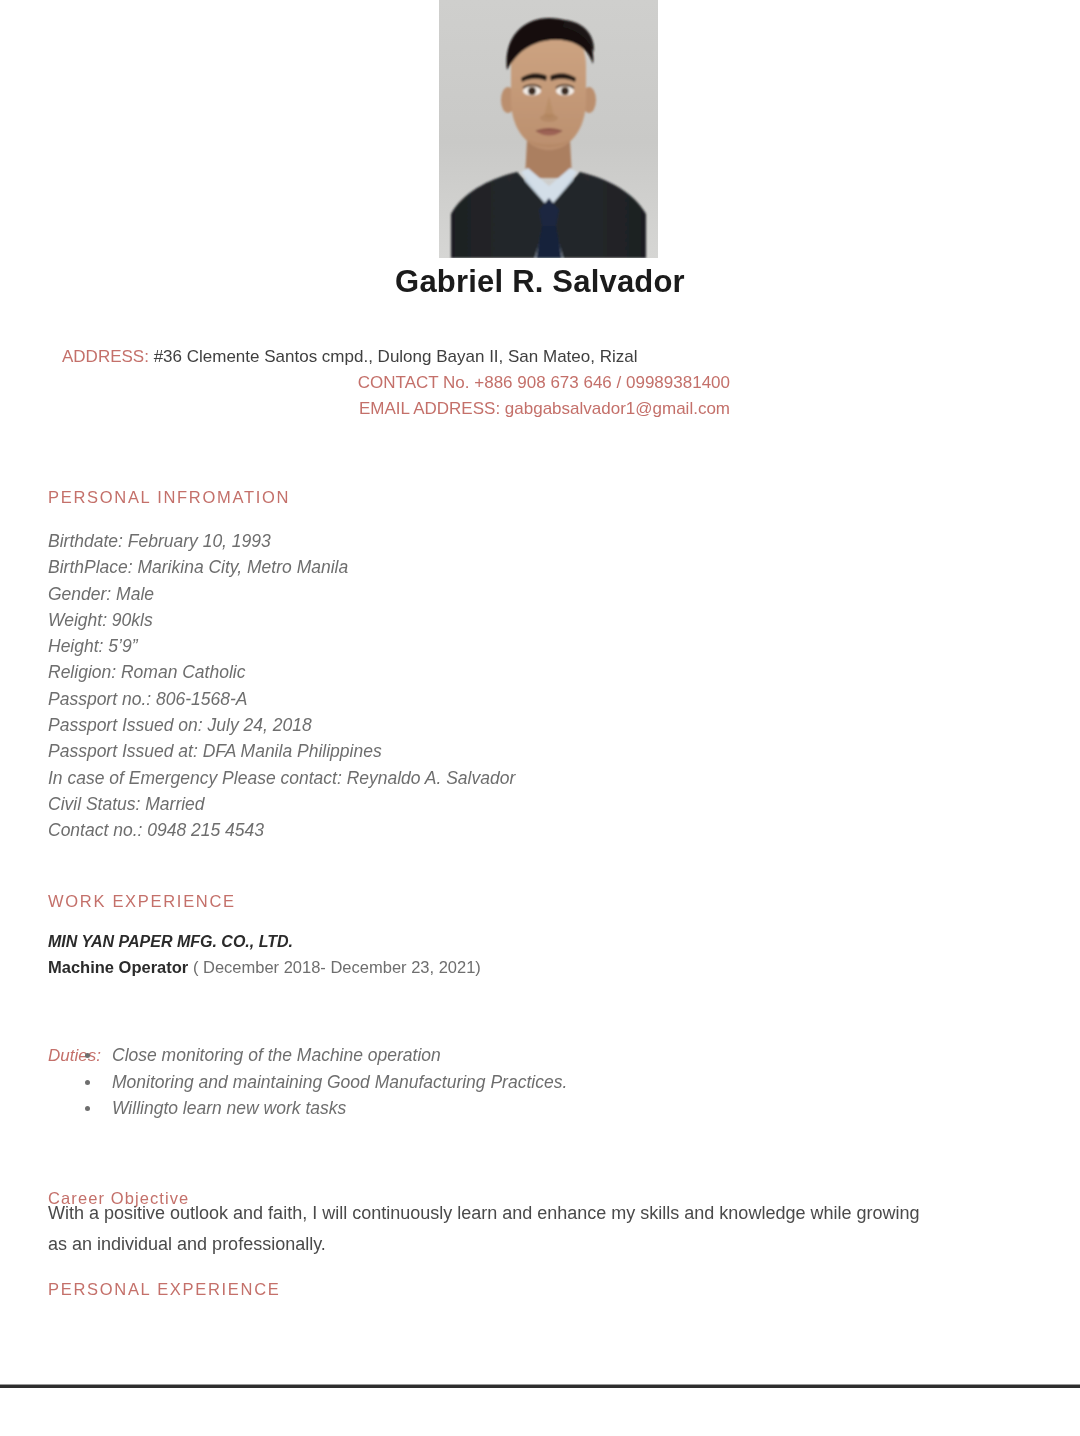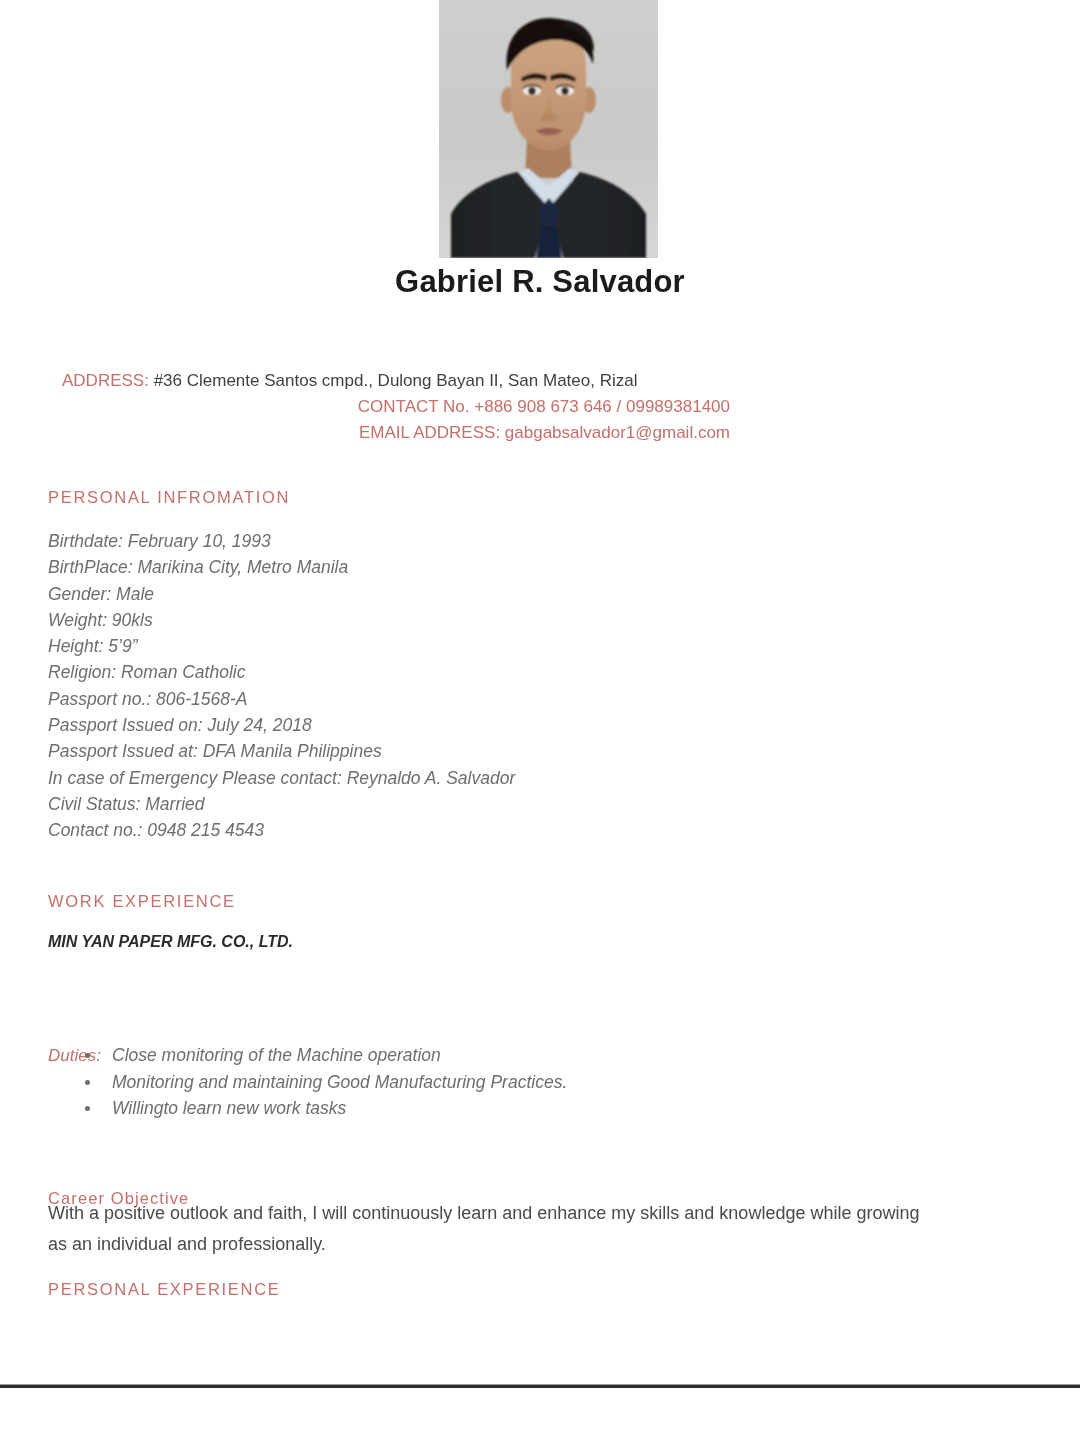--- a/index.html
+++ b/index.html
@@ -49,21 +49,20 @@
     left: 0;
     top: 344px;
     width: 1080px;
   }
   .addr-line {
     font-size: 17px;
     color: #3f3f3f;
     padding-left: 62px;
     line-height: 26px;
     white-space: nowrap;
-    margin-top: 24px;
   }
   .addr-label { color: #c4706a; }
   .contact-right {
     text-align: right;
     padding-right: 350px;
     font-size: 17px;
     color: #c4706a;
     line-height: 26px;
     white-space: nowrap;
   }
@@ -264,20 +263,24 @@
     <div class="info-line">Civil Status: Married</div>
     <div class="info-line">Contact no.: 0948 215 4543</div>
   </div>
 
   <div class="body-block" style="top:892px;">
     <div class="sec-heading">WORK EXPERIENCE</div>
   </div>
 
   <div class="body-block" style="top:930px;">
     <div class="job-company">MIN YAN PAPER MFG. CO., LTD.</div>
+    <div class="job-role-line">
+      <span class="job-role">Machine Operator</span>
+      <span class="job-dates">( December 2018- December 23, 2021)</span>
+    </div>
   </div>
 
   <div class="body-block" style="top:1000px;margin-top:46px;">
     <div class="duties-label">Duties:</div>
   </div>
 
   <div class="body-block" style="top:1042px;">
     <ul class="duties">
       <li>Close monitoring of the Machine operation</li>
       <li>Monitoring and maintaining Good Manufacturing Practices.</li>

